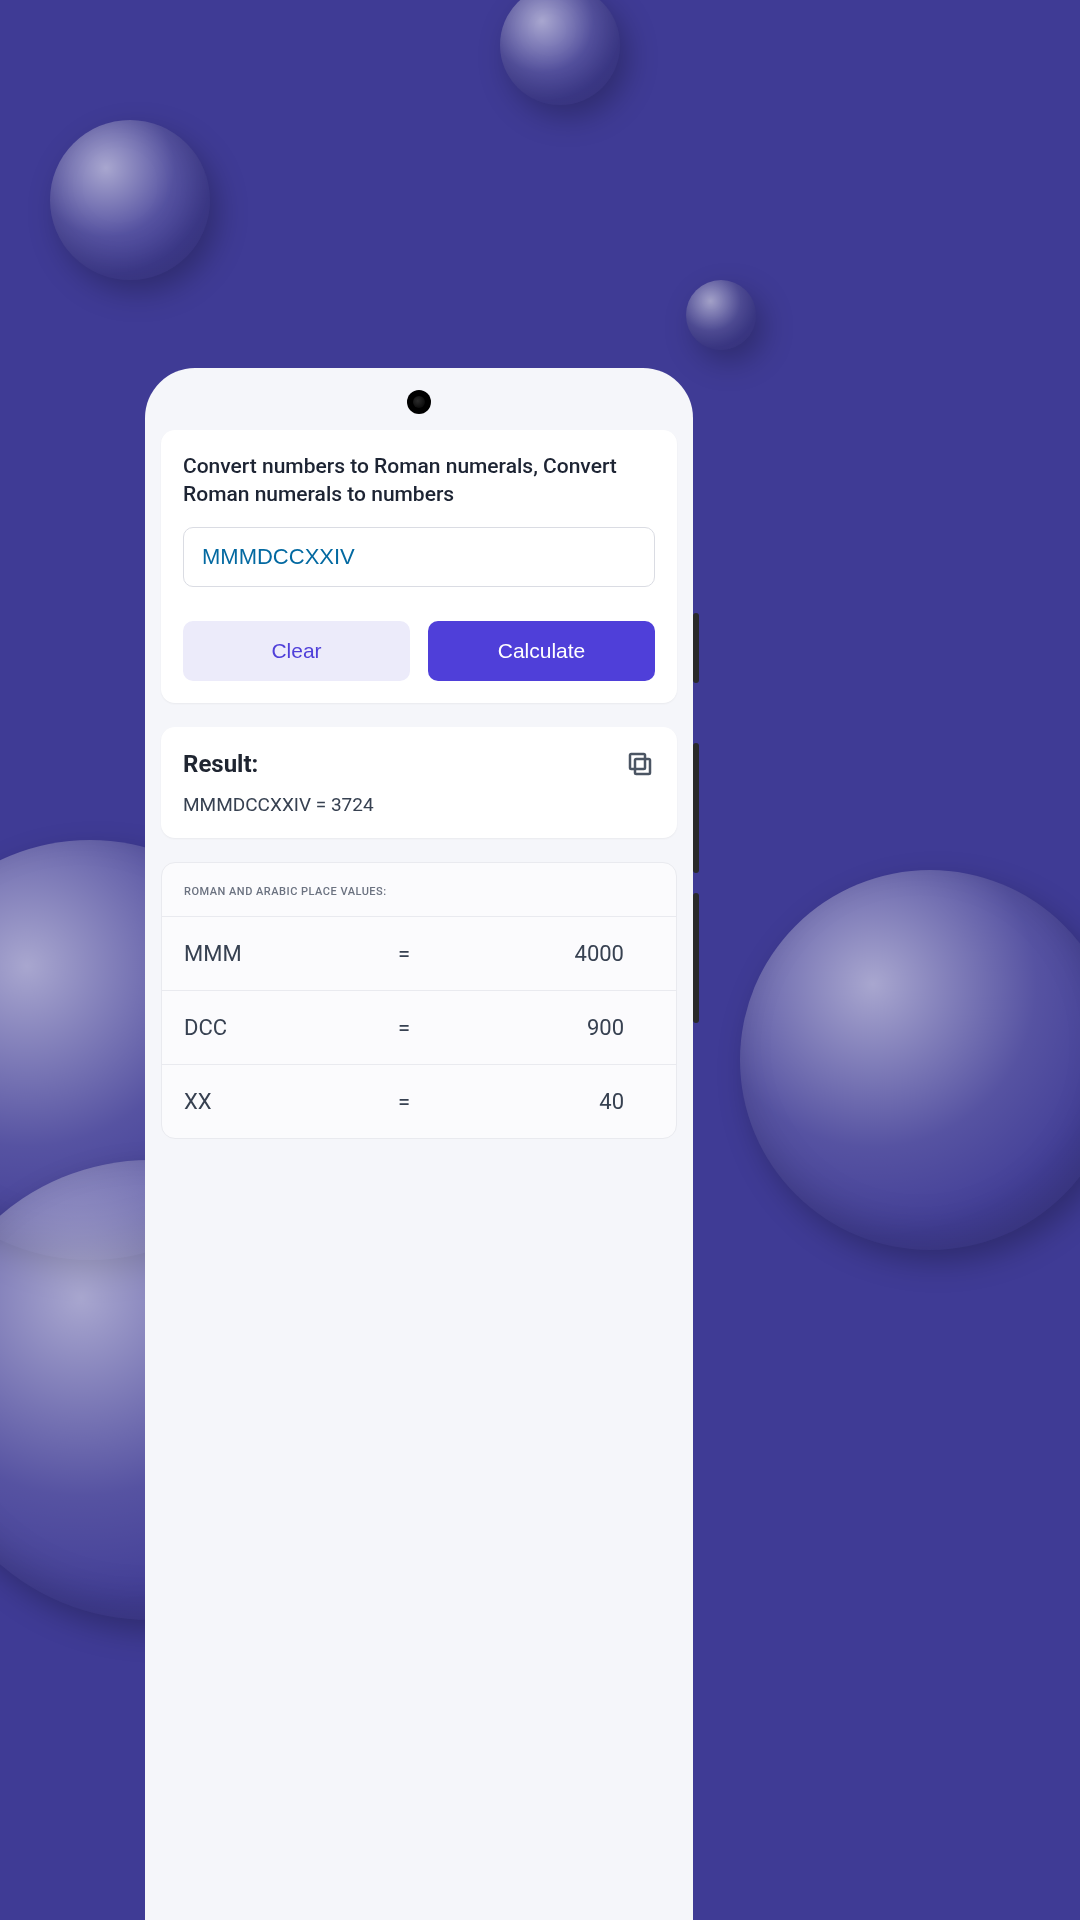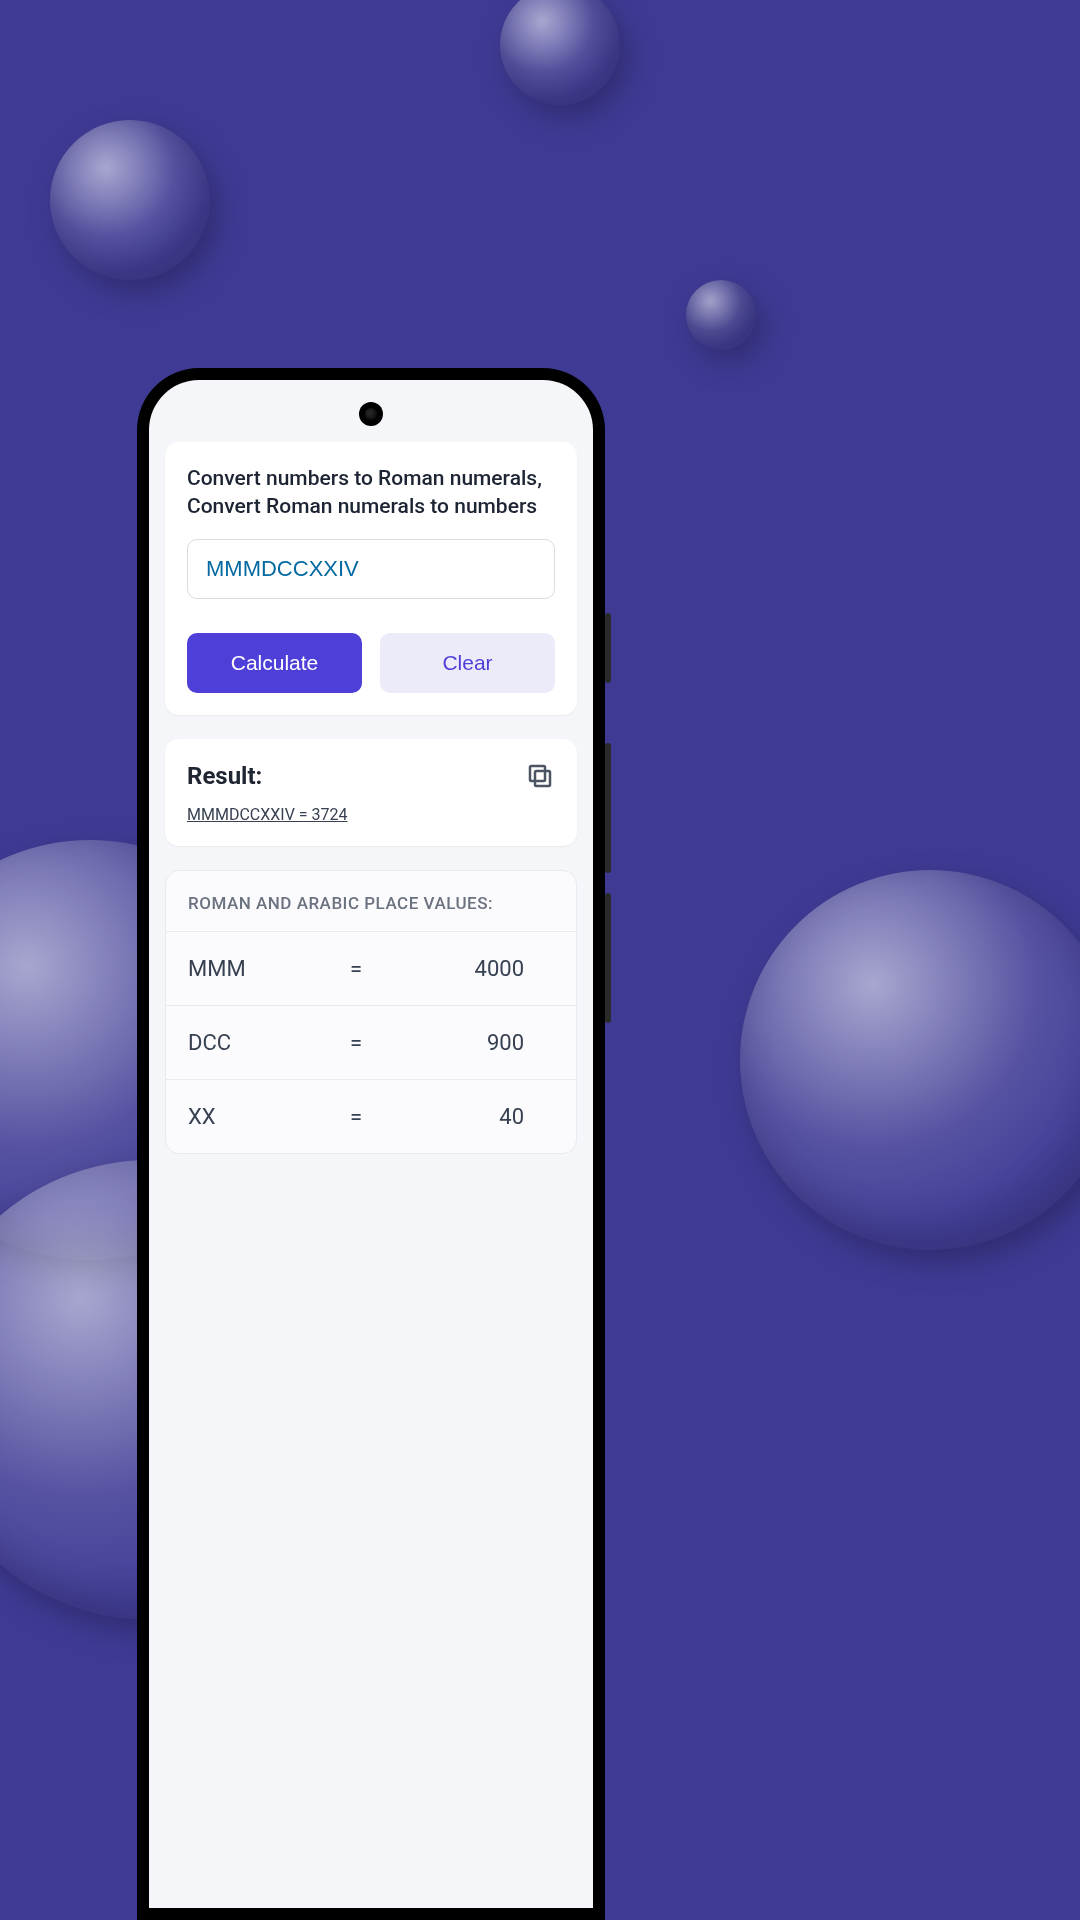--- a/index.html
+++ b/index.html
@@ -20,27 +20,26 @@
   .s1 { width: 160px; height: 160px; left: 50px;  top: 120px; }
   .s2 { width: 120px; height: 120px; left: 500px; top: -15px; }
   .s3 { width: 70px;  height: 70px;  left: 686px; top: 280px; }
   .s4 { width: 420px; height: 420px; left: -120px; top: 840px; }
   .s5 { width: 380px; height: 380px; left: 740px; top: 870px; }
   .s6 { width: 460px; height: 460px; left: -80px; top: 1160px; }
 
   
   .phone {
     position: absolute;
-    left: 137px;
+    left: 145px;
     top: 368px;
-    width: 468px;
+    width: 548px;
     height: 1552px;
     background: #000;
     border-radius: 62px 62px 0 0;
-    padding: 12px;
   }
   .side-btn {
     position: absolute;
     right: -6px;
     width: 6px;
     background: #2a2a2a;
     border-radius: 3px;
   }
   .sb1 { top: 245px; height: 70px; }
   .sb2 { top: 375px; height: 130px; }
@@ -135,34 +134,33 @@
     color: #1f2531;
   }
   .copy-icon {
     color: #4b5563;
     cursor: pointer;
     width: 30px;
     height: 30px;
   }
   .result-value {
     margin-top: 14px;
-    font-size: 16px;
+    font-size: 19px;
     color: #374151;
-    text-decoration: underline;
   }
 
   .pv-card {
     background: #fbfbfd;
     border: 1px solid #e9eaef;
     border-radius: 14px;
     overflow: hidden;
   }
   .pv-title {
     padding: 22px 22px 18px 22px;
-    font-size: 17px;
+    font-size: 11px;
     letter-spacing: 0.5px;
     color: #6b7280;
     font-weight: 500;
   }
   .pv-row {
     display: flex;
     align-items: flex-start;
     padding: 24px 22px;
     border-top: 1px solid #e9eaef;
     font-size: 22px;
@@ -187,22 +185,22 @@
   <div class="side-btn sb2"></div>
   <div class="side-btn sb3"></div>
 
   <div class="screen">
     <div class="camera"></div>
 
     <div class="card">
       <div class="desc">Convert numbers to Roman numerals, Convert Roman numerals to numbers</div>
       <input class="input" type="text" value="MMMDCCXXIV" style="">
       <div class="btn-row">
+        <button class="btn btn-clear">Clear</button>
         <button class="btn btn-calc">Calculate</button>
-        <button class="btn btn-clear">Clear</button>
       </div>
     </div>
 
     <div class="card">
       <div class="result-head">
         <div class="result-title">Result:</div>
         <svg class="copy-icon" viewBox="0 0 24 24" fill="none" stroke="currentColor" stroke-width="2">
           <rect x="8" y="8" width="12" height="12" rx="1"></rect>
           <rect x="4" y="4" width="12" height="12" rx="1"></rect>
         </svg>

